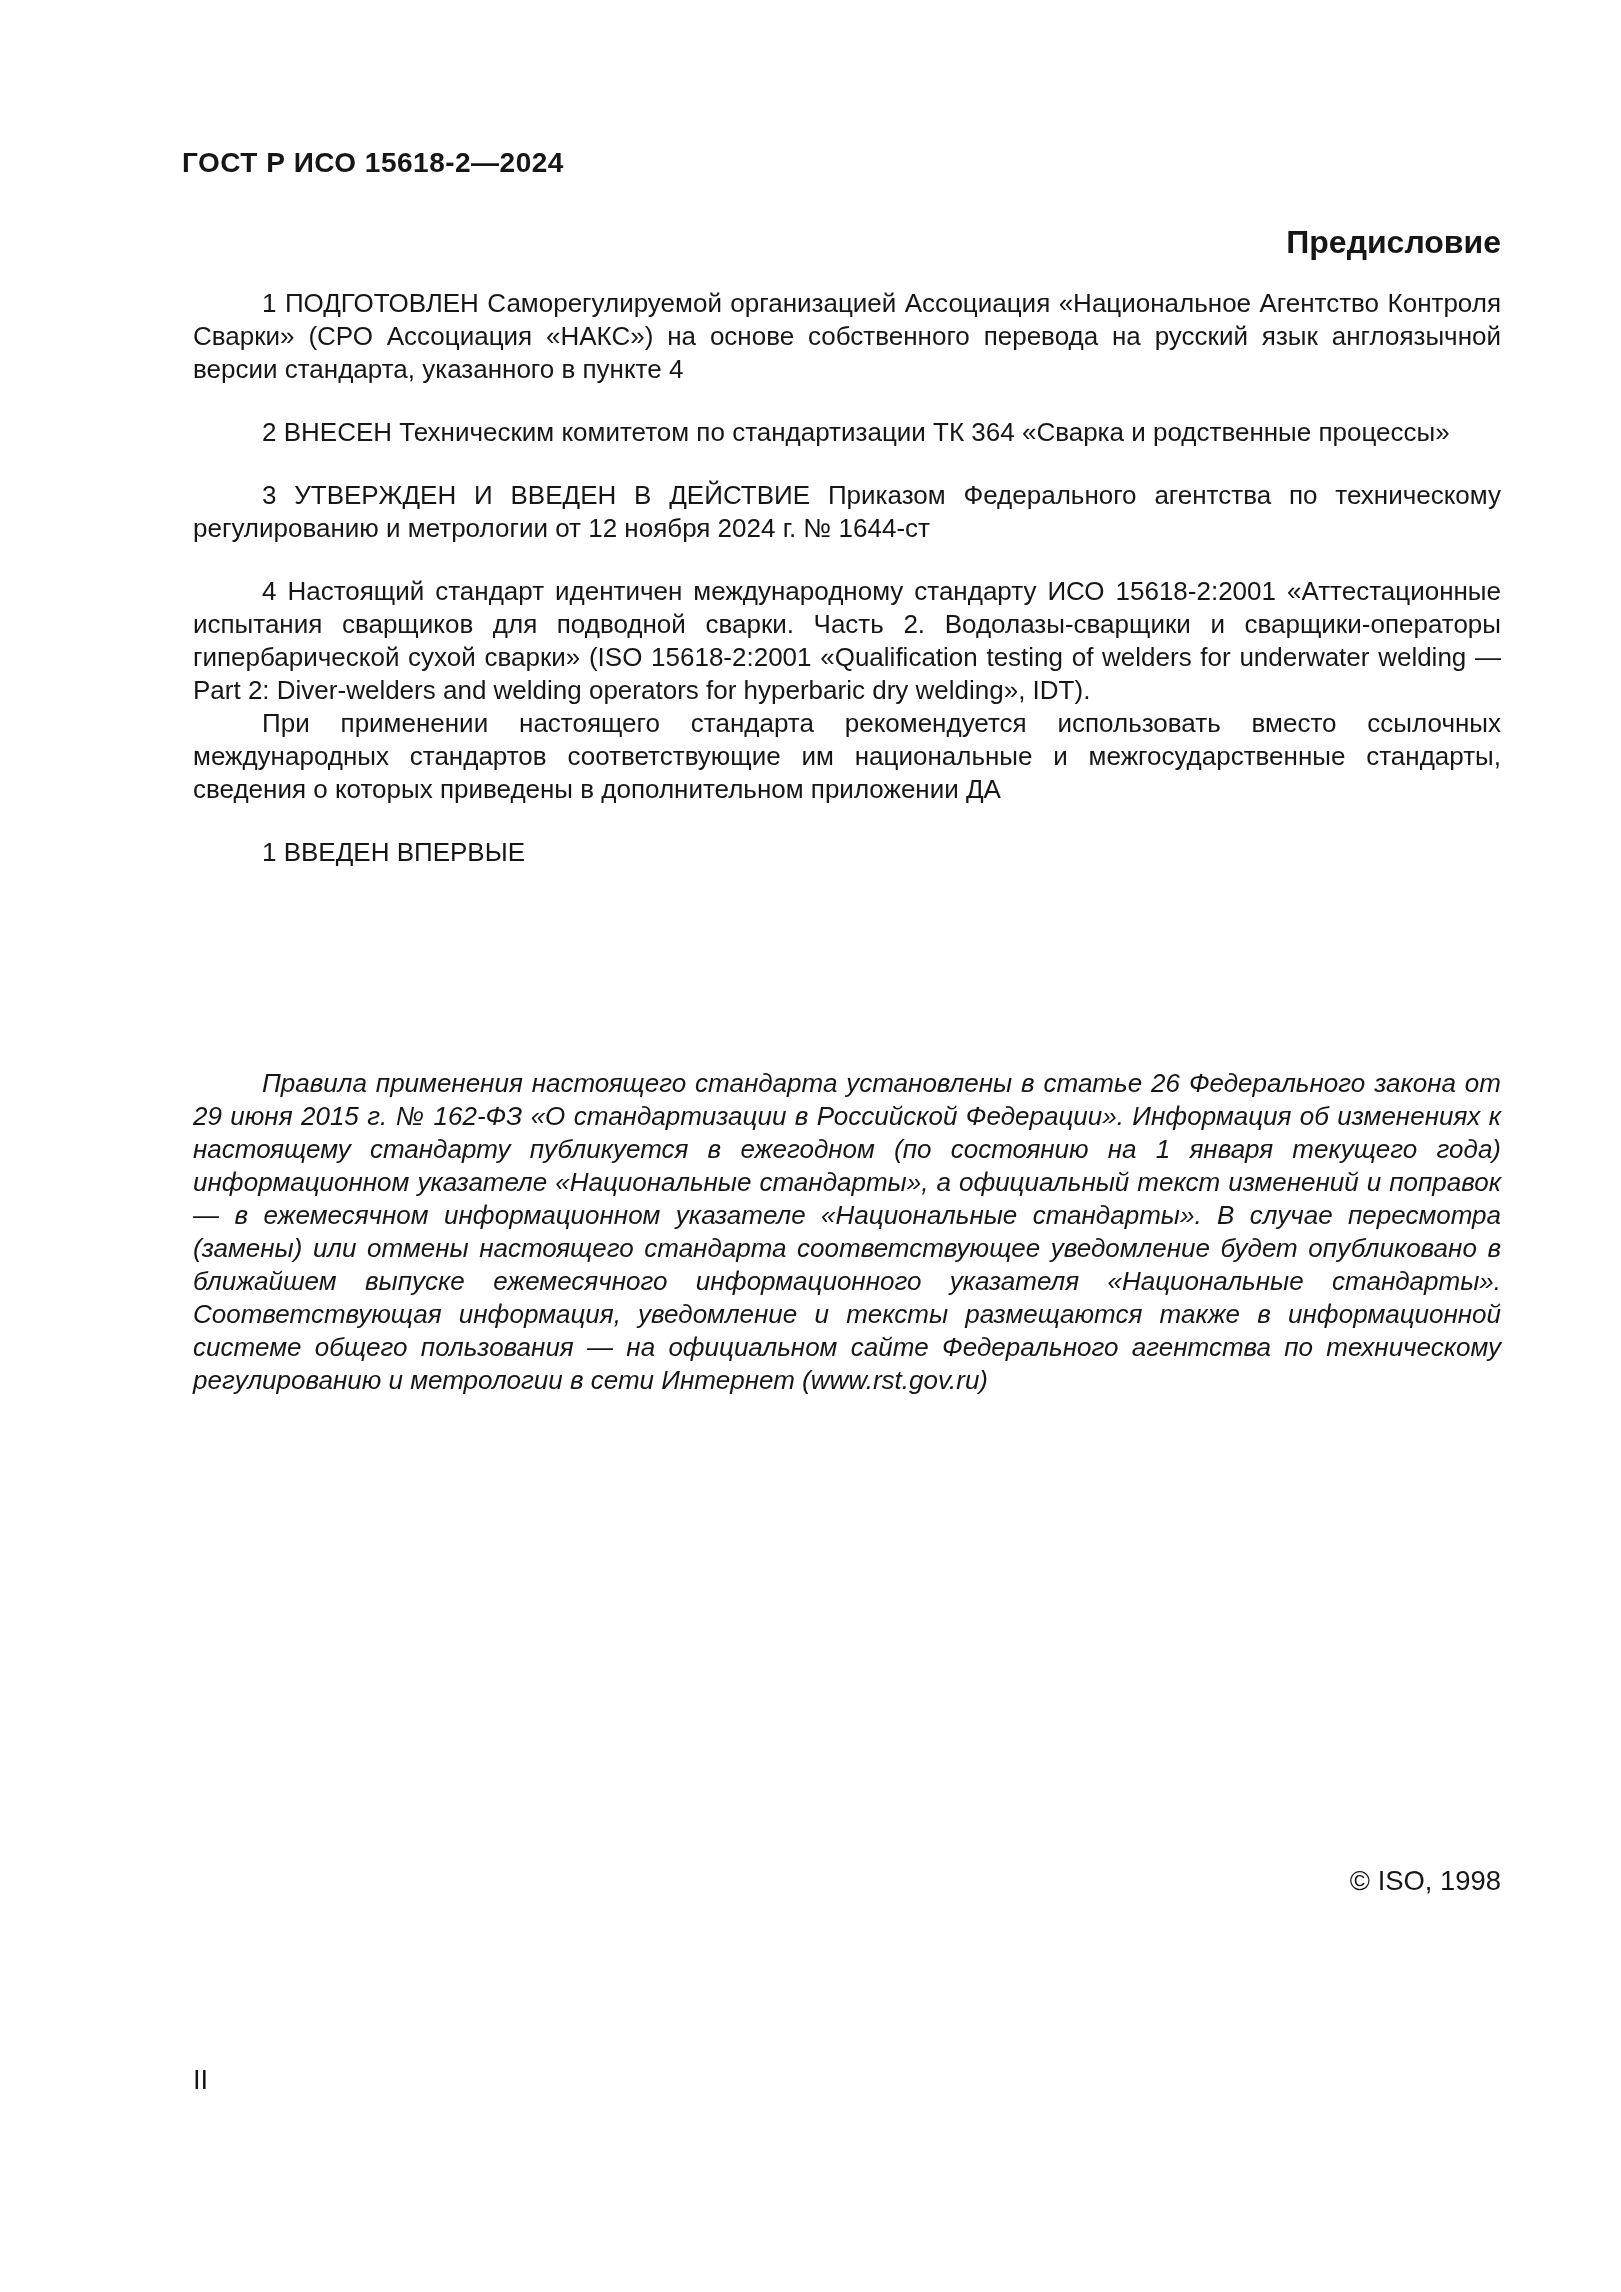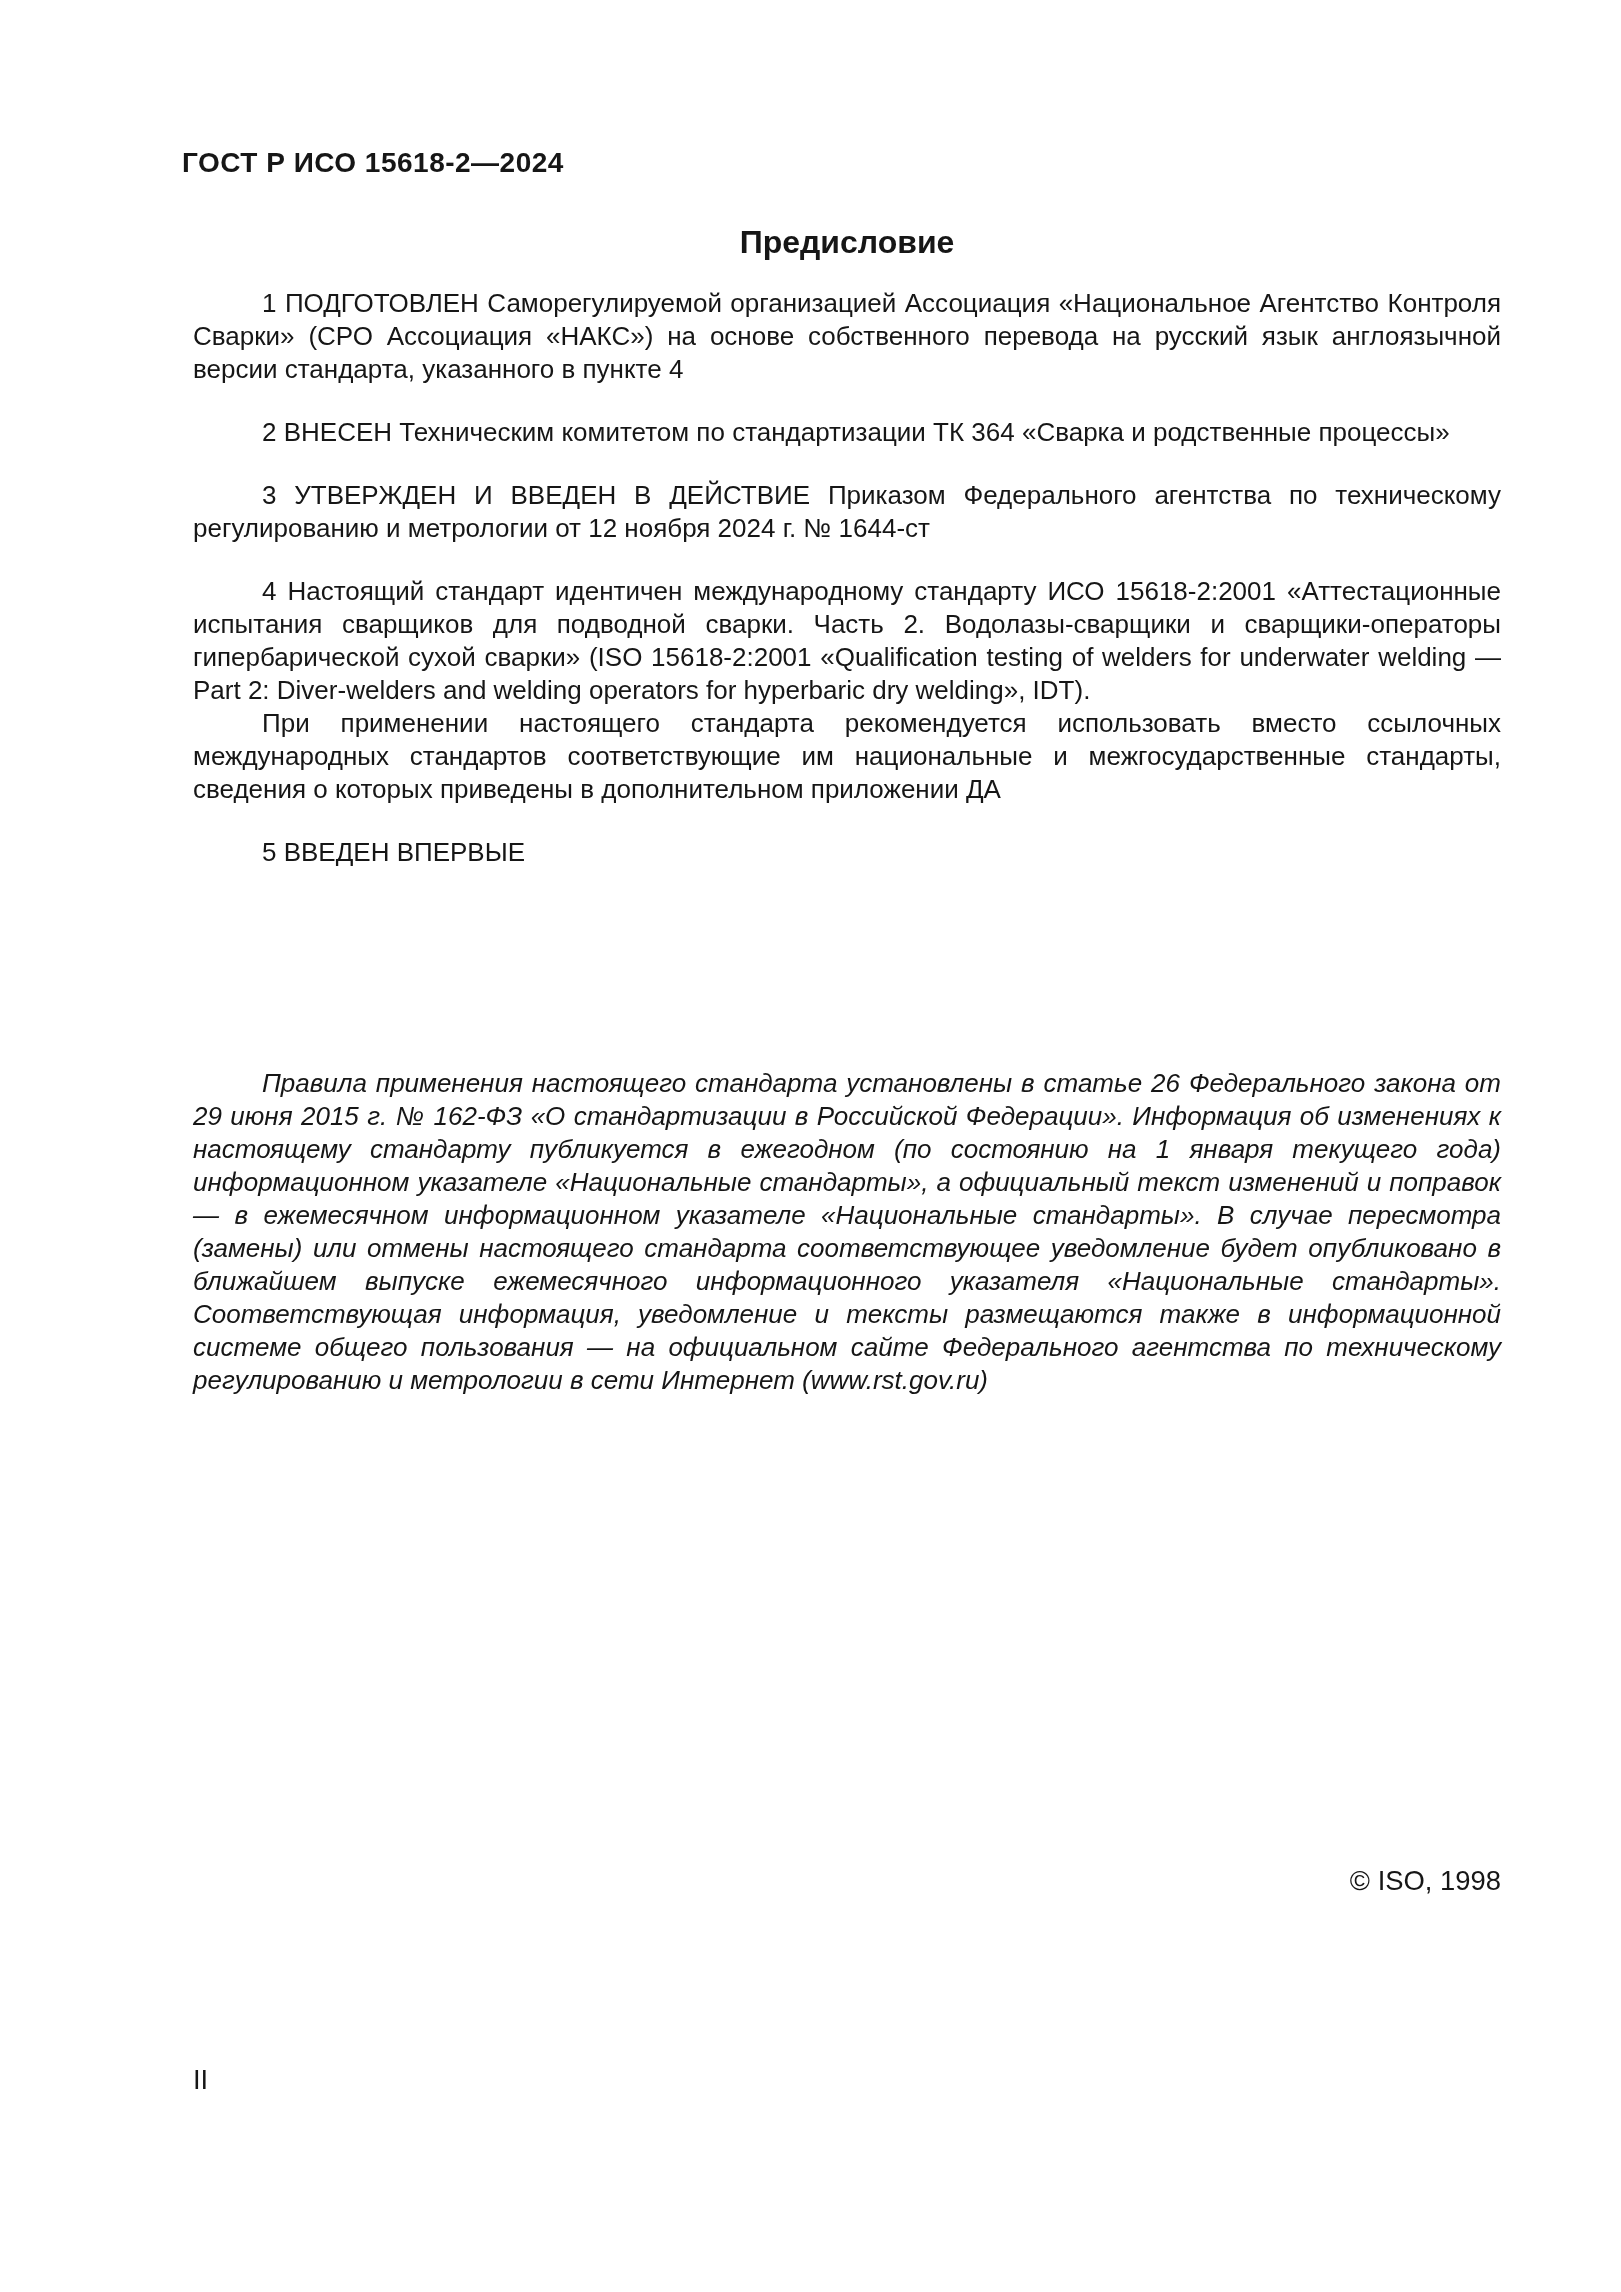--- a/index.html
+++ b/index.html
@@ -25,21 +25,21 @@
     letter-spacing: 0.5px;
     white-space: nowrap;
   }
   .column {
     position: absolute;
     left: 193px;
     width: 1308px;
   }
   .doc-title {
     top: 224px;
-    text-align: center;
+    text-align: right;
     font-size: 32px;
     font-weight: bold;
   }
   .body-block {
     top: 287px;
   }
   .para {
     margin: 0;
     font-size: 26px;
     line-height: 33px;
@@ -82,21 +82,21 @@
   <div class="doc-header">ГОСТ Р ИСО 15618-2—2024</div>
 
   <div class="column doc-title">Предисловие</div>
 
   <div class="column body-block">
     <p class="para">1 ПОДГОТОВЛЕН Саморегулируемой организацией Ассоциация «Национальное Агентство Контроля Сварки» (СРО Ассоциация «НАКС») на основе собственного перевода на русский язык англоязычной версии стандарта, указанного в пункте 4</p>
     <p class="para gap">2 ВНЕСЕН Техническим комитетом по стандартизации ТК 364 «Сварка и родственные процессы»</p>
     <p class="para gap">3 УТВЕРЖДЕН И ВВЕДЕН В ДЕЙСТВИЕ Приказом Федерального агентства по техническому регулированию и метрологии от 12 ноября 2024 г. № 1644-ст</p>
     <p class="para gap">4 Настоящий стандарт идентичен международному стандарту ИСО 15618-2:2001 «Аттестационные испытания сварщиков для подводной сварки. Часть 2. Водолазы-сварщики и сварщики-операторы гипербарической сухой сварки» (ISO 15618-2:2001 «Qualification testing of welders for underwater welding — Part 2: Diver-welders and welding operators for hyperbaric dry welding», IDT).</p>
     <p class="para">При применении настоящего стандарта рекомендуется использовать вместо ссылочных международных стандартов соответствующие им национальные и межгосударственные стандарты, сведения о которых приведены в дополнительном приложении ДА</p>
-    <p class="para gap">5 ВВЕДЕН ВПЕРВЫЕ</p>
+    <p class="para gap">1 ВВЕДЕН ВПЕРВЫЕ</p>
   </div>
 
   <div class="column legal-block">
     <p class="para">Правила применения настоящего стандарта установлены в статье 26 Федерального закона от 29 июня 2015 г. № 162-ФЗ «О стандартизации в Российской Федерации». Информация об изменениях к настоящему стандарту публикуется в ежегодном (по состоянию на 1 января текущего года) информационном указателе «Национальные стандарты», а официальный текст изменений и поправок — в ежемесячном информационном указателе «Национальные стандарты». В случае пересмотра (замены) или отмены настоящего стандарта соответствующее уведомление будет опубликовано в ближайшем выпуске ежемесячного информационного указателя «Национальные стандарты». Соответствующая информация, уведомление и тексты размещаются также в информационной системе общего пользования — на официальном сайте Федерального агентства по техническому регулированию и метрологии в сети Интернет (www.rst.gov.ru)</p>
   </div>
 
   <div class="column copyright-block">
     <div>© ISO, 1998</div>
   </div>
 

